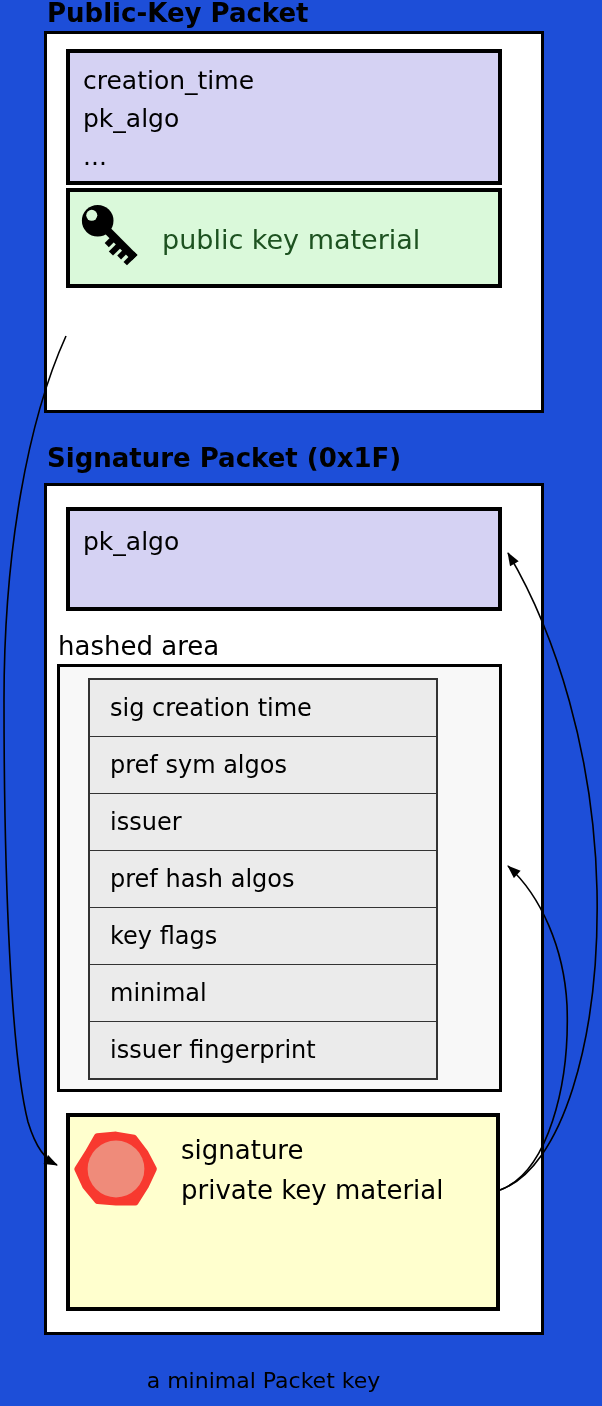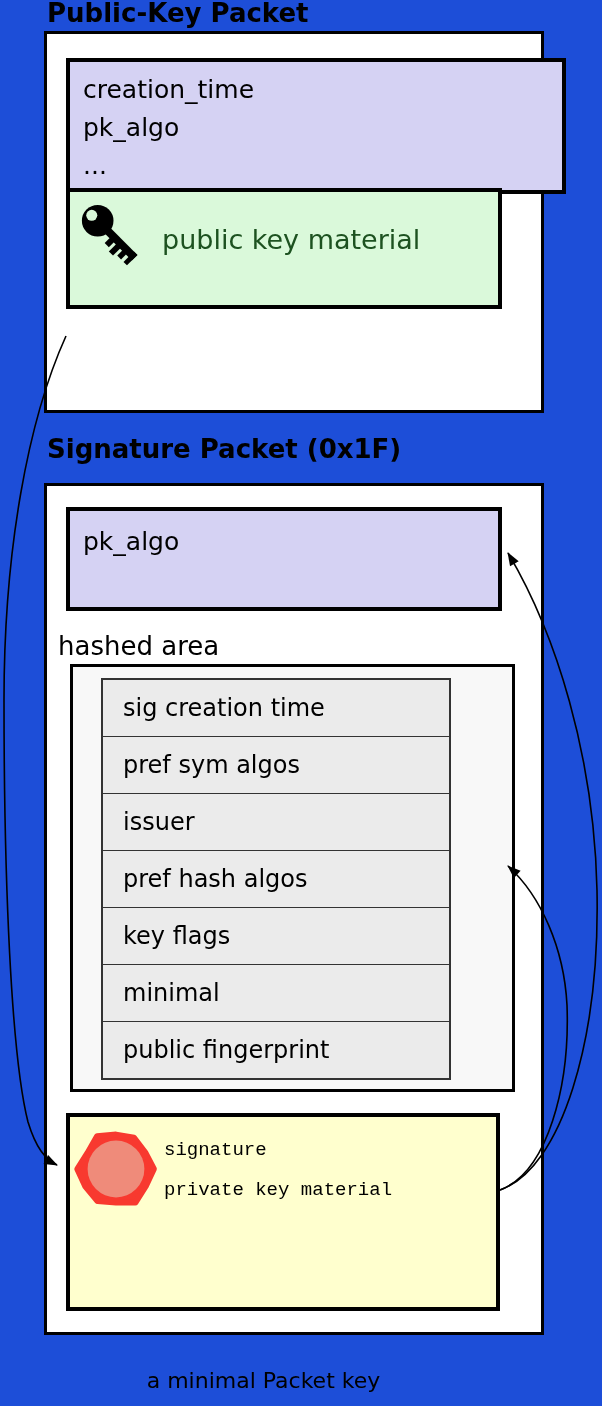--- a/index.html
+++ b/index.html
@@ -26,66 +26,66 @@
   }
 
   .packet-title {
     position: absolute;
     font-weight: bold;
     font-size: 26px;
     line-height: 30px;
     white-space: nowrap;
   }
   #title-public-key { left: 47px; top: -2px; }
-  #title-signature  { left: 47px; top: 434px; }
+  #title-signature  { left: 47px; top: 443px; }
 
   .outer-box {
     position: absolute;
     border: 3px solid var(--line);
     background: #fff;
   }
   #public-key-box { left: 44px; top: 31px;  width: 500px; height: 382px; }
   #signature-outer-box { left: 44px; top: 483px; width: 500px; height: 852px; }
 
   .field-box {
     position: absolute;
     background: var(--field-box);
     border: 4px solid var(--line);
     font-size: 25px;
     line-height: 38px;
     padding: 9px 0 0 13px;
   }
-  #pk-header-fields { left: 66px; top: 58px;  width: 500px; height: 136px; }
+  #pk-header-fields { left: 66px; top: 49px;  width: 436px; height: 136px; }
   #sig-header-fields { left: 66px; top: 507px; width: 436px; height: 104px; padding-top: 12px; }
   .field-line { display: block; white-space: nowrap; }
 
   #pk-material-box {
     position: absolute;
-    left: 66px; top: 188px; width: 436px; height: 121px;
+    left: 66px; top: 188px; width: 436px; height: 100px;
     background: var(--key-material-box);
     border: 4px solid var(--line);
   }
   #pk-material-label {
     position: absolute;
     left: 92px; top: 32px;
     color: var(--key-material-text);
     font-size: 27px;
     white-space: nowrap;
   }
   #key-icon { position: absolute; left: 4px; top: 8px; }
 
   #hashed-area-label {
     position: absolute;
     left: 58px; top: 631px;
     font-size: 26px;
     white-space: nowrap;
   }
   #hashed-area-box {
     position: absolute;
-    left: 70px; top: 664px; width: 445px; height: 428px;
+    left: 57px; top: 664px; width: 445px; height: 428px;
     background: var(--hashed-area-bg);
     border: 3px solid var(--line);
     text-decoration: underline;
   }
   #subpacket-table {
     position: absolute;
     left: 28px; top: 11px; width: 350px; height: 402px;
     display: flex;
     flex-direction: column;
     border: 2px solid #333;
@@ -104,24 +104,23 @@
 
   #signature-box {
     position: absolute;
     left: 66px; top: 1113px; width: 434px; height: 198px;
     background: var(--signature-box);
     border: 4px solid var(--line);
   }
   #seal-icon { position: absolute; left: 3px; top: 9px; }
   #signature-text {
     position: absolute;
-    left: 94px; top: 13px;
-    font-size: 19px;
+    left: 111px; top: 13px;
+    font-size: 26px;
     line-height: 40px;
-    font-family: Liberation Mono, monospace;
   }
   .sig-line { display: block; white-space: nowrap; }
 
   #diagram-caption {
     position: absolute;
     left: 0; top: 1368px; width: 527px;
     text-align: center;
     font-size: 22px;
     white-space: nowrap;
   }
@@ -183,21 +182,21 @@
   <div id="hashed-area-label">hashed area</div>
 
   <div id="hashed-area-box">
     <div id="subpacket-table">
       <div class="subpacket-row">sig creation time</div>
       <div class="subpacket-row">pref sym algos</div>
       <div class="subpacket-row">issuer</div>
       <div class="subpacket-row">pref hash algos</div>
       <div class="subpacket-row">key flags</div>
       <div class="subpacket-row">minimal</div>
-      <div class="subpacket-row">public fingerprint</div>
+      <div class="subpacket-row">issuer fingerprint</div>
     </div>
   </div>
 
   <div id="signature-box">
     <svg id="seal-icon" width="86" height="86" viewBox="0 0 100 100">
       <path class="seal-blob" d="M94,50 L84.6,70 L72.5,89 L50,89 L28.5,87.2 L14.5,70.5 L5,50 L17.1,31 L28,11.9 L50,10 L71,13.6 L83.8,30.5 Z"></path>
       <circle class="seal-core" cx="50" cy="50" r="33"></circle>
     </svg>
     <div id="signature-text">
       <span class="sig-line">signature</span>

